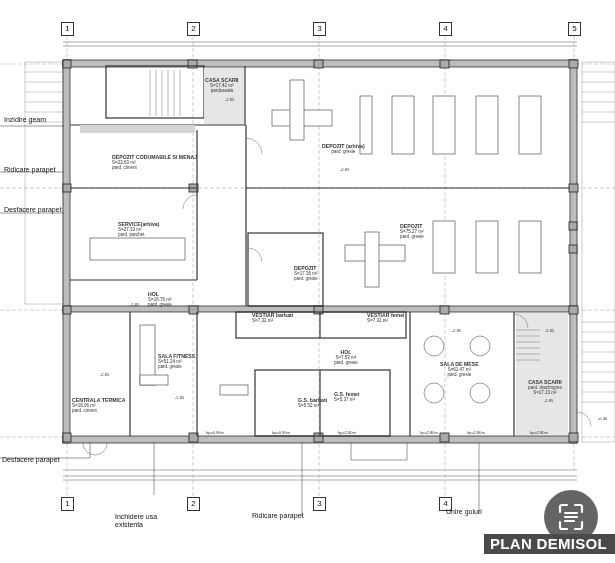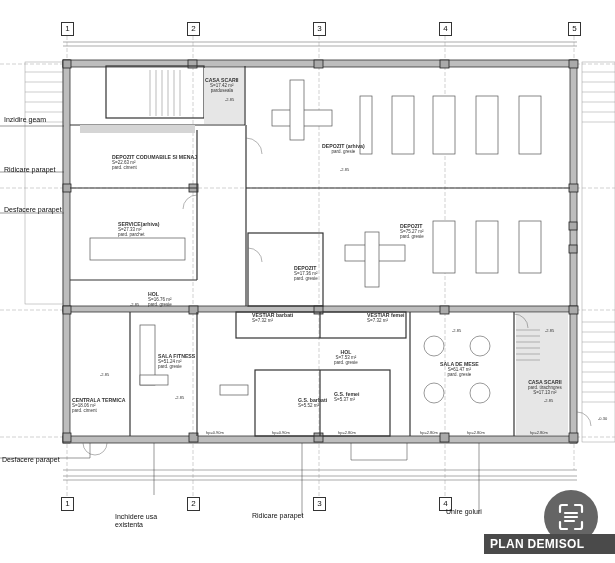--- a/index.html
+++ b/index.html
@@ -2,21 +2,21 @@
 <html><head>
 <meta charset="utf-8">
 <style>
   html,body{margin:0;padding:0;background:#fff;}
   body{width:615px;height:563px;position:relative;overflow:hidden;font-family:"Liberation Sans",sans-serif;color:#222;}
   .plan{position:absolute;left:0;top:0;width:615px;height:563px;}
   .lbl{position:absolute;font-size:7px;color:#111;white-space:nowrap;line-height:8px;}
   .room{position:absolute;font-size:4.5px;color:#333;text-align:center;line-height:5px;white-space:nowrap;}
   .room .t{font-size:5.2px;font-weight:bold;display:block;}
   .axis{position:absolute;width:11px;height:12px;border:1px solid #333;background:#fff;font-size:8px;text-align:center;line-height:12px;color:#111;}
-  .title{position:absolute;left:484px;top:534px;width:131px;height:20px;background:#4a4a4a;color:#fff;font-size:12px;font-weight:bold;line-height:20px;padding-left:6px;box-sizing:border-box;letter-spacing:0.3px;}
+  .title{position:absolute;left:484px;top:534px;width:131px;height:20px;background:#4a4a4a;color:#fff;font-size:15px;font-weight:bold;line-height:20px;padding-left:6px;box-sizing:border-box;letter-spacing:0.3px;}
   .scan-btn{position:absolute;left:544px;top:490px;width:54px;height:54px;border-radius:50%;background:rgba(80,80,80,0.88);}
   .hp{position:absolute;font-size:4px;color:#333;}
 </style>
 </head>
 <body>
 
 <div class="plan">
 <svg width="615" height="563" viewBox="0 0 615 563">
 
   <g stroke="#999" stroke-width="0.5" fill="none">

